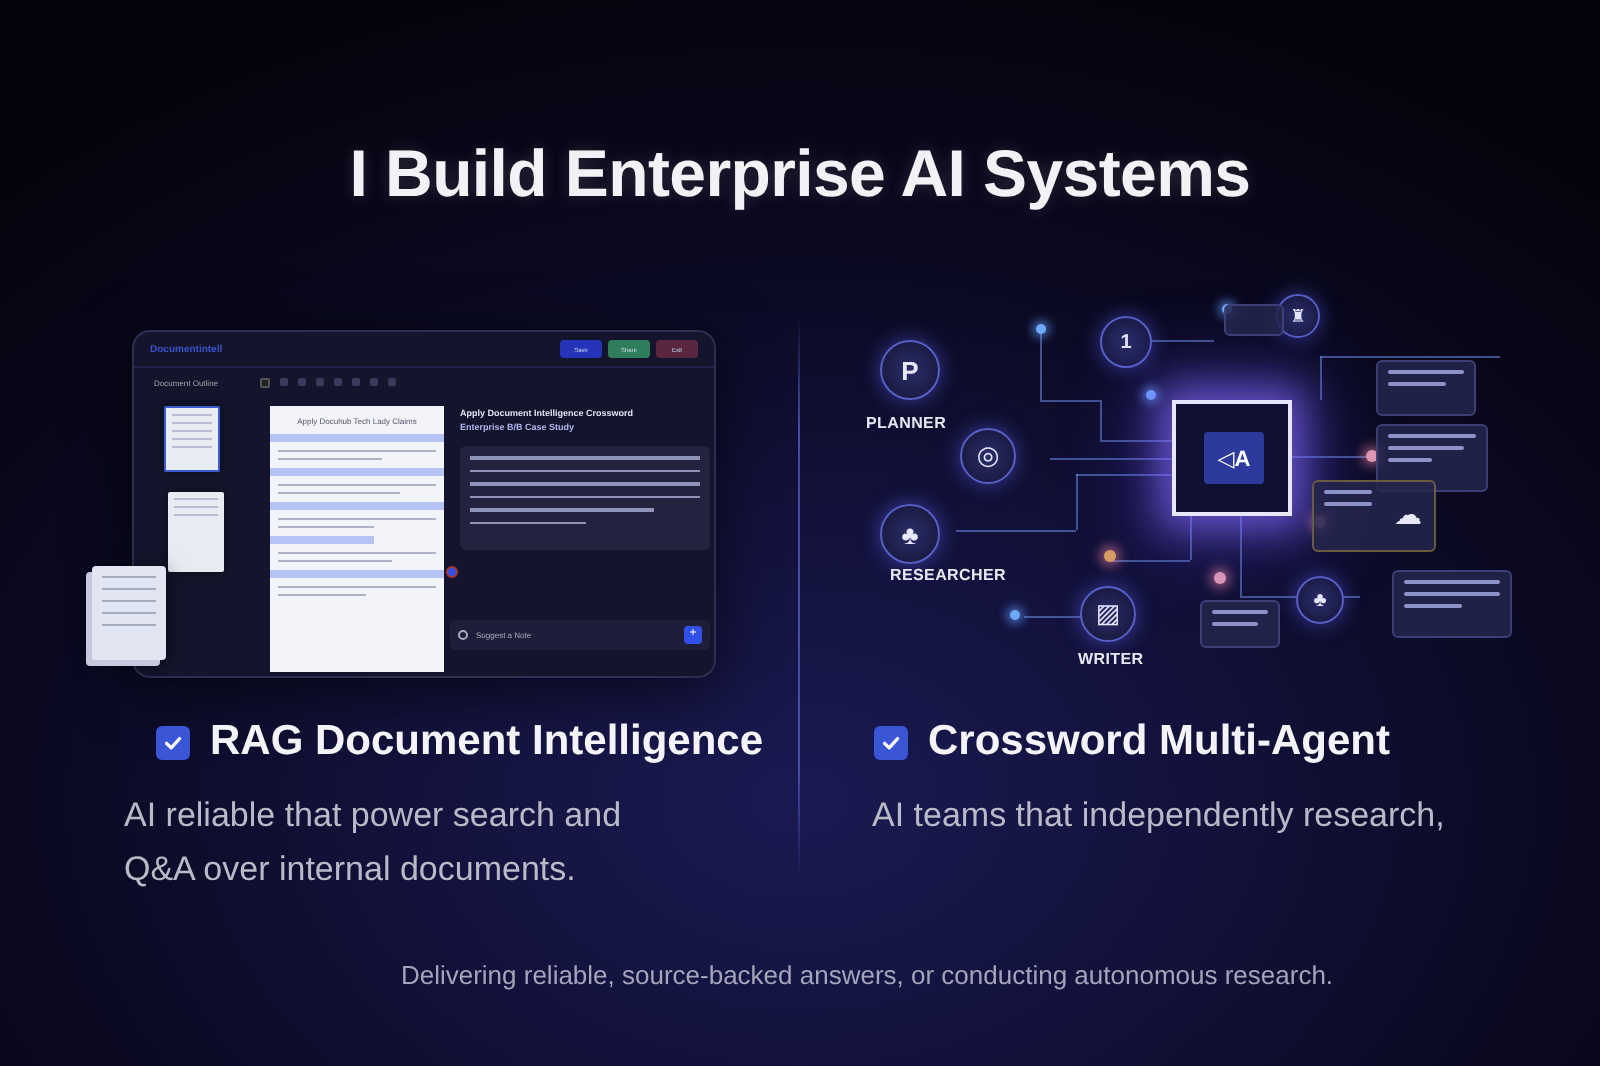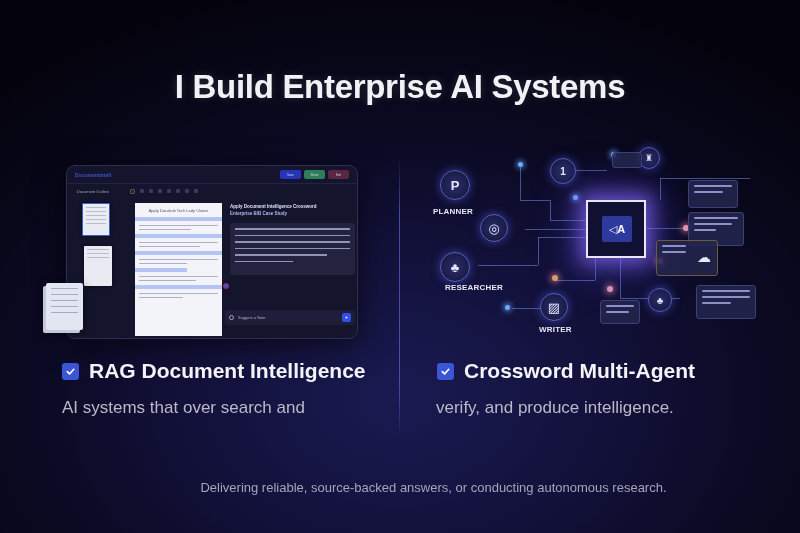--- a/index.html
+++ b/index.html
@@ -231,37 +231,38 @@
     <div class="ln"></div>
       <div class="ln"></div>
       <div class="ln" style="width:50%"></div>
   </div>
   <div class="panel" style="left:180px;top:160px;width:40px;height:24px">
     <div class="ln"></div>
       <div class="ln" style="width:60%"></div>
   </div>
 </div>
 
-<div class="feat-title" style="left:62px;top:359px">
+<div class="feat-title" style="left:78px;top:359px">
   <span class="check">
     <svg viewBox="0 0 12 12">
         <path d="M2.5 6.2 L5 8.6 L9.6 3.6" fill="none" stroke="#fff" stroke-width="1.8" stroke-linecap="round" stroke-linejoin="round"></path>
       </svg>
   </span>
   <span>RAG Document Intelligence</span>
 </div>
 <div class="feat-desc" style="left:62px;top:394px">
-  <div>AI systems that over search and</div>
+  <div>AI reliable that power search and</div>
+  <div>Q&amp;A over internal documents.</div>
 </div>
 
 <div class="feat-title" style="left:437px;top:359px">
   <span class="check">
     <svg viewBox="0 0 12 12">
         <path d="M2.5 6.2 L5 8.6 L9.6 3.6" fill="none" stroke="#fff" stroke-width="1.8" stroke-linecap="round" stroke-linejoin="round"></path>
       </svg>
   </span>
   <span>Crossword Multi-Agent</span>
 </div>
 <div class="feat-desc" style="left:436px;top:394px">
-  <div>verify, and produce intelligence.</div>
+  <div>AI teams that independently research,</div>
 </div>
 
 <div class="footer">Delivering reliable, source-backed answers, or conducting autonomous research.</div>
 
 </body></html>

